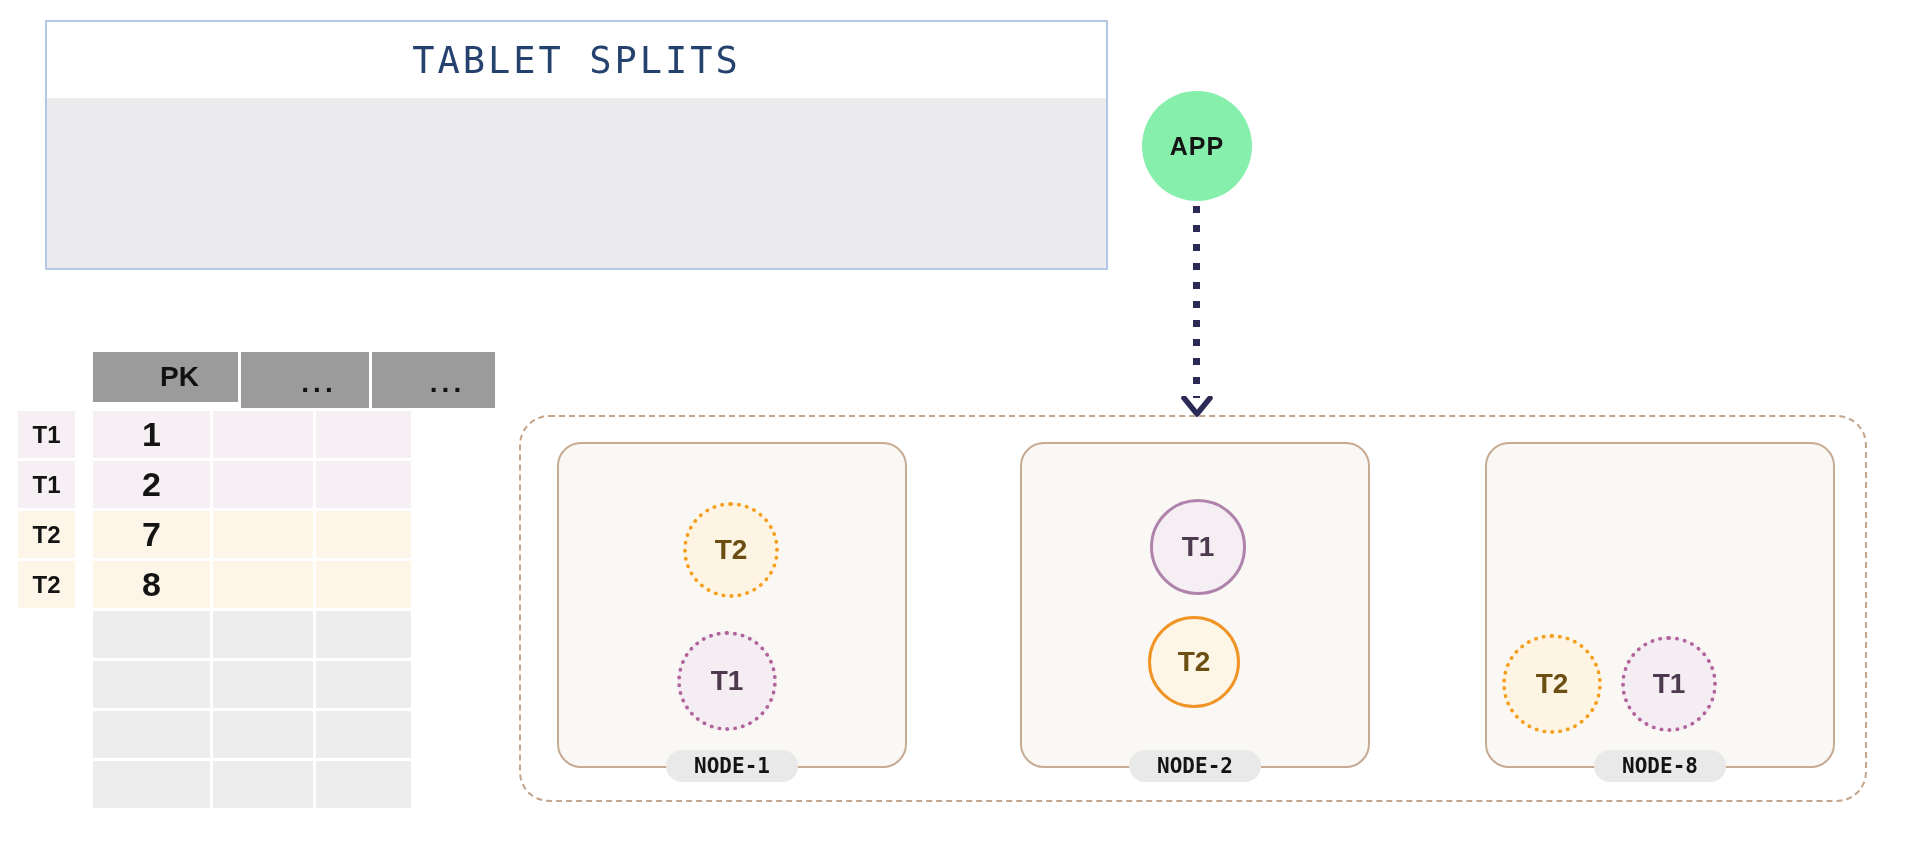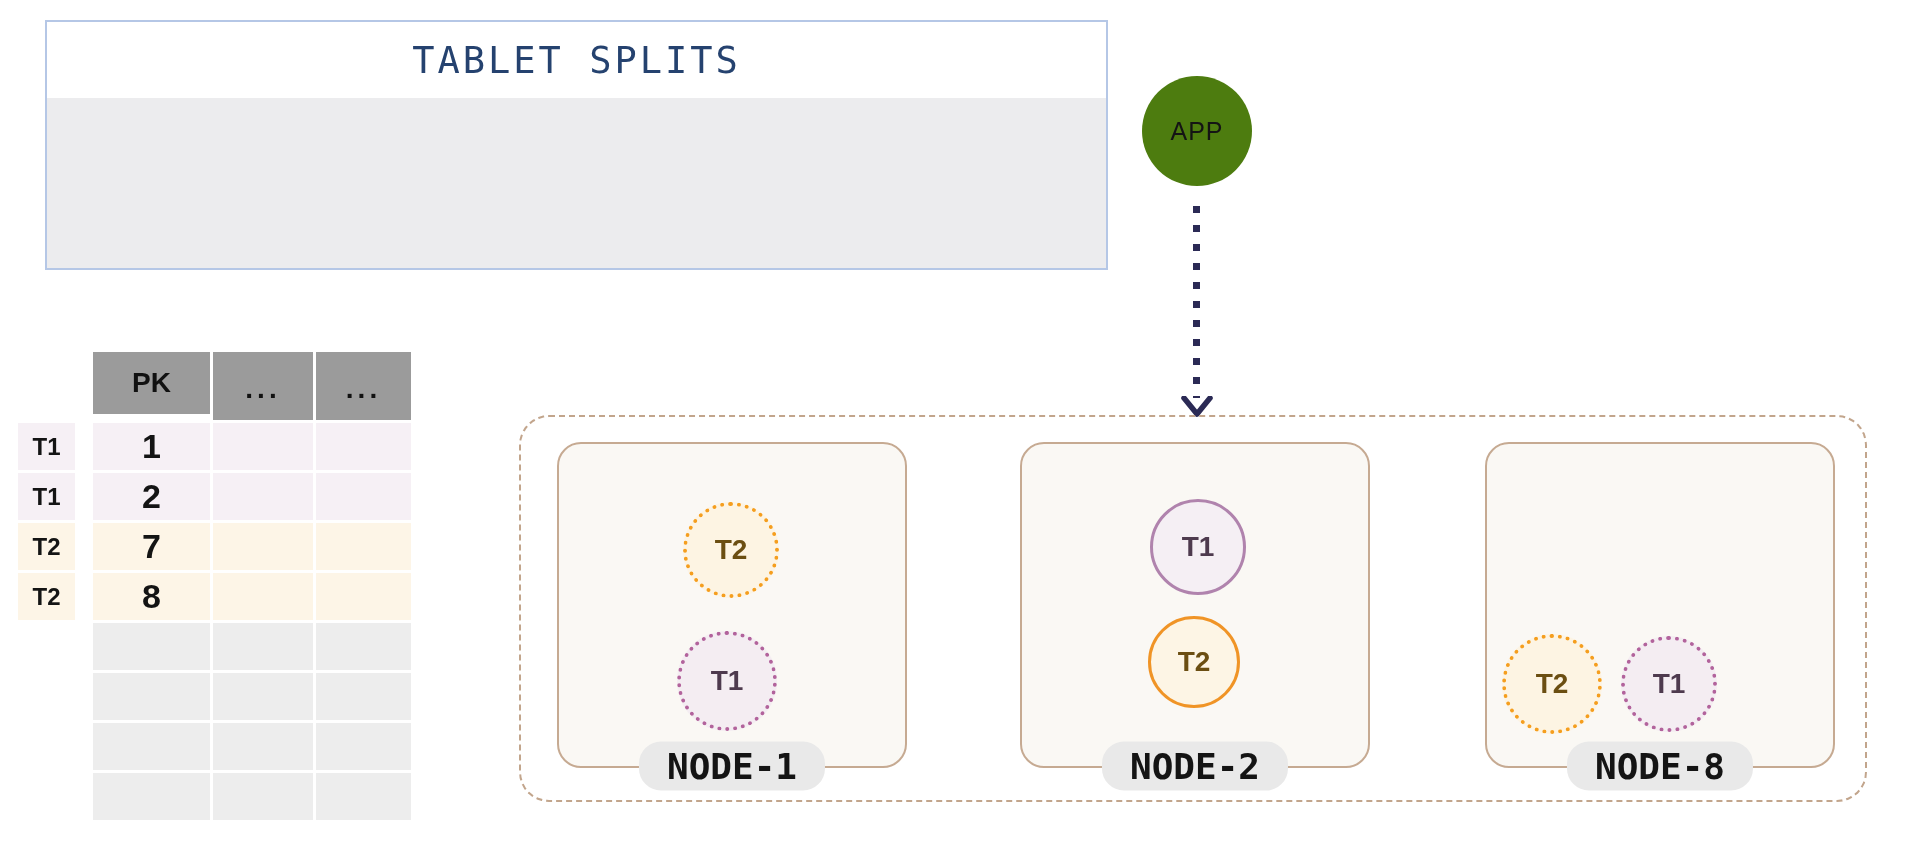--- a/index.html
+++ b/index.html
@@ -40,35 +40,35 @@
   .lblcell {
     width:57px; height:47px; margin-right:18px;
     display:flex; align-items:center; justify-content:center;
     font-weight:bold; font-size:24px; color:#141414;
   }
   .tcell {
     height:47px; margin-right:3px;
     display:flex; align-items:center; justify-content:center;
   }
   .c1 { width:117px; } .c2 { width:100px; } .c3 { width:95px; margin-right:0; }
-  .hrow .tcell { height:62px; background:#9b9b9b; font-weight:bold; font-size:28px; color:#111; }
+  .hrow .tcell { height:50px; background:#9b9b9b; font-weight:bold; font-size:28px; color:#111;padding-left:28px; }
   .hrow .lblcell { height:50px; background:transparent; }
   .hrow .ellips { letter-spacing:4px; padding-top:6px; }
   .pknum { font-size:34px; font-weight:bold; color:#141414; }
   .bg-t1 { background:#f6f0f5; }
   .bg-t2 { background:#fdf5e7; }
   .bg-e  { background:#ededed; }
   .bg-none { background:transparent; }
 
   
   .app-circle {
-    position:absolute; left:1142px; top:76px; width:110px; height:110px;
-    border-radius:50%; background:#4d7c0f;
-    display:flex; align-items:center; justify-content:center;
-    font-weight:normal; font-size:25px; color:#141414; letter-spacing:1px;
+    position:absolute; left:1142px; top:91px; width:110px; height:110px;
+    border-radius:50%; background:#86efac;
+    display:flex; align-items:center; justify-content:center;
+    font-weight:bold; font-size:25px; color:#141414; letter-spacing:1px;
   }
   .arrow-line {
     position:absolute; left:1193px; top:206px; width:7px; height:192px;
     background:repeating-linear-gradient(to bottom,#2b2a55 0 7px,transparent 7px 19px);
   }
   .arrow-head { position:absolute; left:1181px; top:396px; }
 
   
   .cluster {
     position:absolute; left:519px; top:415px; width:1348px; height:387px;
@@ -78,21 +78,21 @@
     position:absolute; top:25px; width:350px; height:326px;
     background:#faf8f4; border:2px solid #c6aa92; border-radius:24px; box-sizing:border-box;
   }
   .node-1 { left:36px; }
   .node-2 { left:499px; }
   .node-3 { left:964px; }
   .node-badge {
     position:absolute; left:50%; bottom:0; transform:translate(-50%,50%);
     background:#e9e9e9; border-radius:22px; padding:4px 28px;
     font-family:"DejaVu Sans Mono","Liberation Mono",monospace;
-    font-weight:bold; font-size:36px; color:#141414; white-space:nowrap;
+    font-weight:bold; font-size:21px; color:#141414; white-space:nowrap;
   }
   .tablet {
     position:absolute; border-radius:50%; box-sizing:border-box;
     display:flex; align-items:center; justify-content:center;
     font-size:28px; font-weight:600;
   }
   .t2-dotted { border:4px dotted #f59e1e; background:#fdf4e3; color:#6b4e12; }
   .t1-dotted { border:4px dotted #b2639c; background:#f4edf2; color:#4e3a4e; }
   .t1-solid  { border:3px solid  #b083ad; background:#f5eff4; color:#4e3a4e; }
   .t2-solid  { border:3px solid  #f09426; background:#fdf5e5; color:#6b4e12; }

